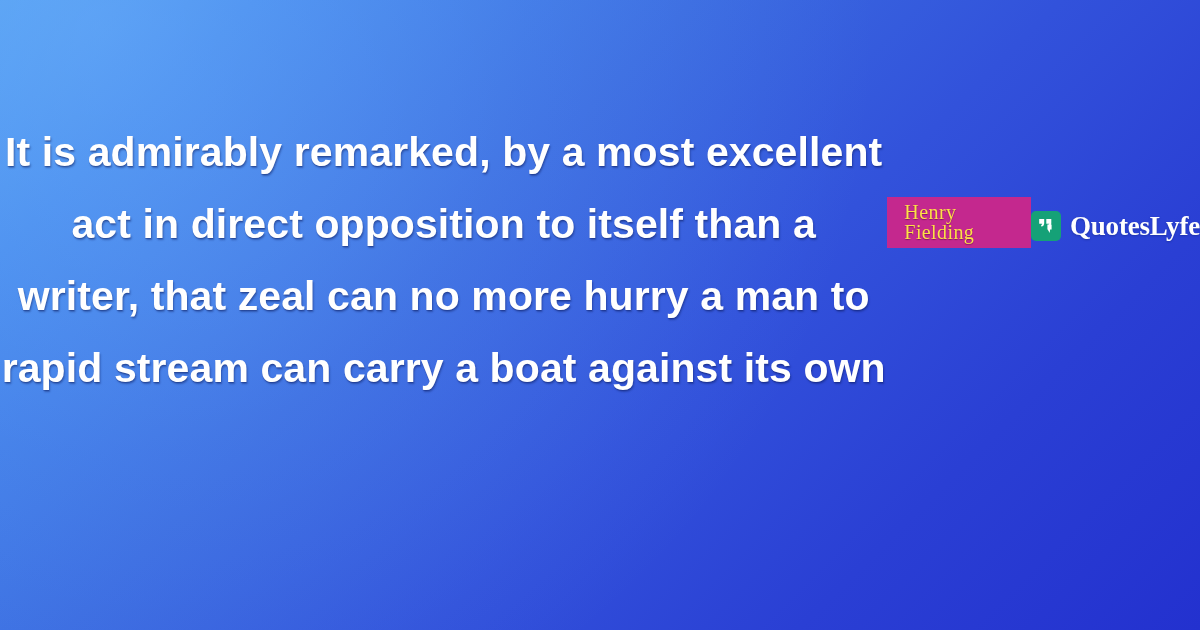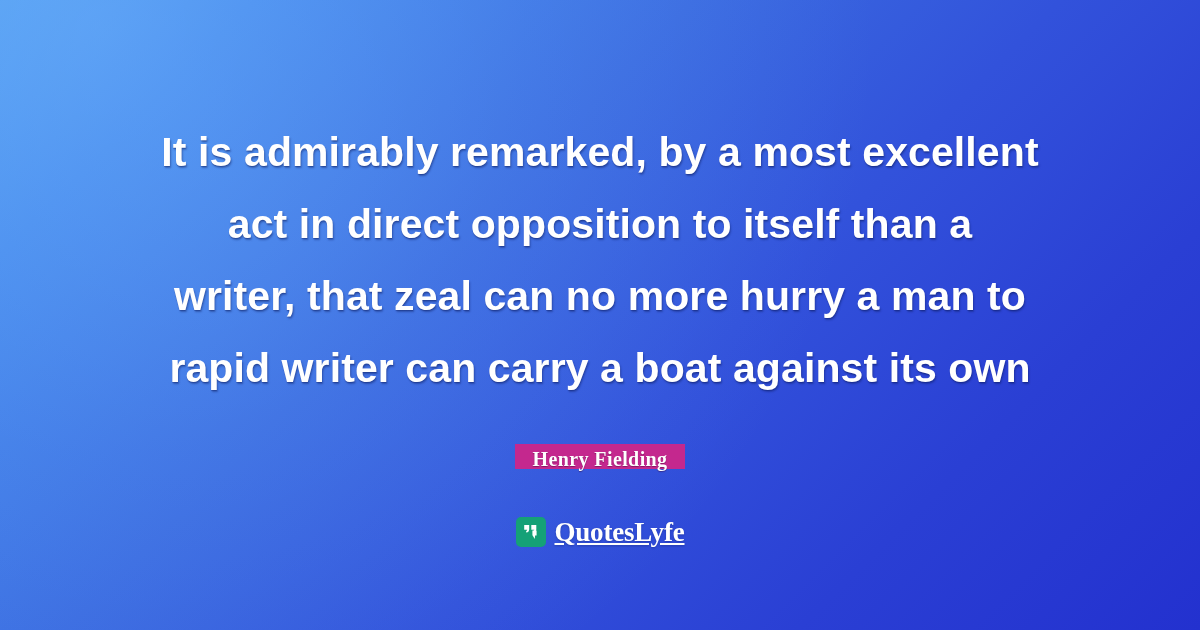--- a/index.html
+++ b/index.html
@@ -41,21 +41,20 @@
         rgba(120,185,255,0.14) 34%,
         rgba(120,185,255,0.0) 62%);
     pointer-events: none;
   }
 
   .stack {
     position: relative;
     z-index: 2;
     width: 100%;
     display: flex;
-    flex-direction: column;
     align-items: center;
   }
 
   #quote-text {
     width: 1030px;
     margin-top: 116px;
     text-align: center;
     color: #ffffff;
     font-size: 41px;
     font-weight: bold;
@@ -67,26 +66,26 @@
   }
   #quote-text .qline {
     display: block;
     white-space: nowrap;
   }
 
   #author-badge {
     margin-top: 40px;
     display: inline-block;
     background: #c4288e;
-    color: #ffffff;
+    color: #fde047;
     font-family: "Liberation Serif", serif;
     font-size: 20px;
-    font-weight: bold;
+    font-weight: normal;
     letter-spacing: 0.4px;
-    padding: 5px 17px 0 17px;
+    padding: 5px 17px 6px 17px;
     line-height: 1;
     text-shadow: 0 1px 1px rgba(60, 0, 45, 0.45);
   }
 
   #brand-logo {
     margin-top: 48px;
     display: flex;
     flex-direction: row;
     align-items: center;
     gap: 9px;
@@ -103,34 +102,33 @@
   }
   #brand-mark svg { display: block; }
   #brand-name {
     color: #ffffff;
     font-family: "Liberation Serif", serif;
     font-weight: bold;
     font-size: 27px;
     letter-spacing: -0.2px;
     line-height: 1;
     text-shadow: 0 1px 2px rgba(10, 25, 90, 0.35);
-    text-decoration: underline;
   }
 </style>
 </head>
 <body>
 
 <div id="quote-card">
   <div class="stack">
 
     <div id="quote-text">
       <span class="qline">It is admirably remarked, by a most excellent</span>
       <span class="qline">act in direct opposition to itself than a</span>
       <span class="qline">writer, that zeal can no more hurry a man to</span>
-      <span class="qline">rapid writer can carry a boat against its own</span>
+      <span class="qline">rapid stream can carry a boat against its own</span>
     </div>
 
     <div id="author-badge">Henry Fielding</div>
 
     <div id="brand-logo">
       <span id="brand-mark">
         <svg width="22" height="22" viewBox="0 0 22 22" aria-hidden="true">
           <path d="M4.2 4.0 h5.0 v4.6 q0 2.4 -2.5 3.1 l-0.7 -1.5 q1.2 -0.4 1.2 -1.4 h-3.0 z" fill="#ffffff"></path>
           <path d="M11.3 4.0 h5.0 v4.6 q0 2.4 -2.5 3.1 l-0.7 -1.5 q1.2 -0.4 1.2 -1.4 h-3.0 z" fill="#ffffff"></path>
           <path d="M12.4 9.6 h4.2 v5.0 h-1.5 l-0.4 3.3 l-2.0 -3.3 h-0.3 z" fill="#ffffff"></path>

